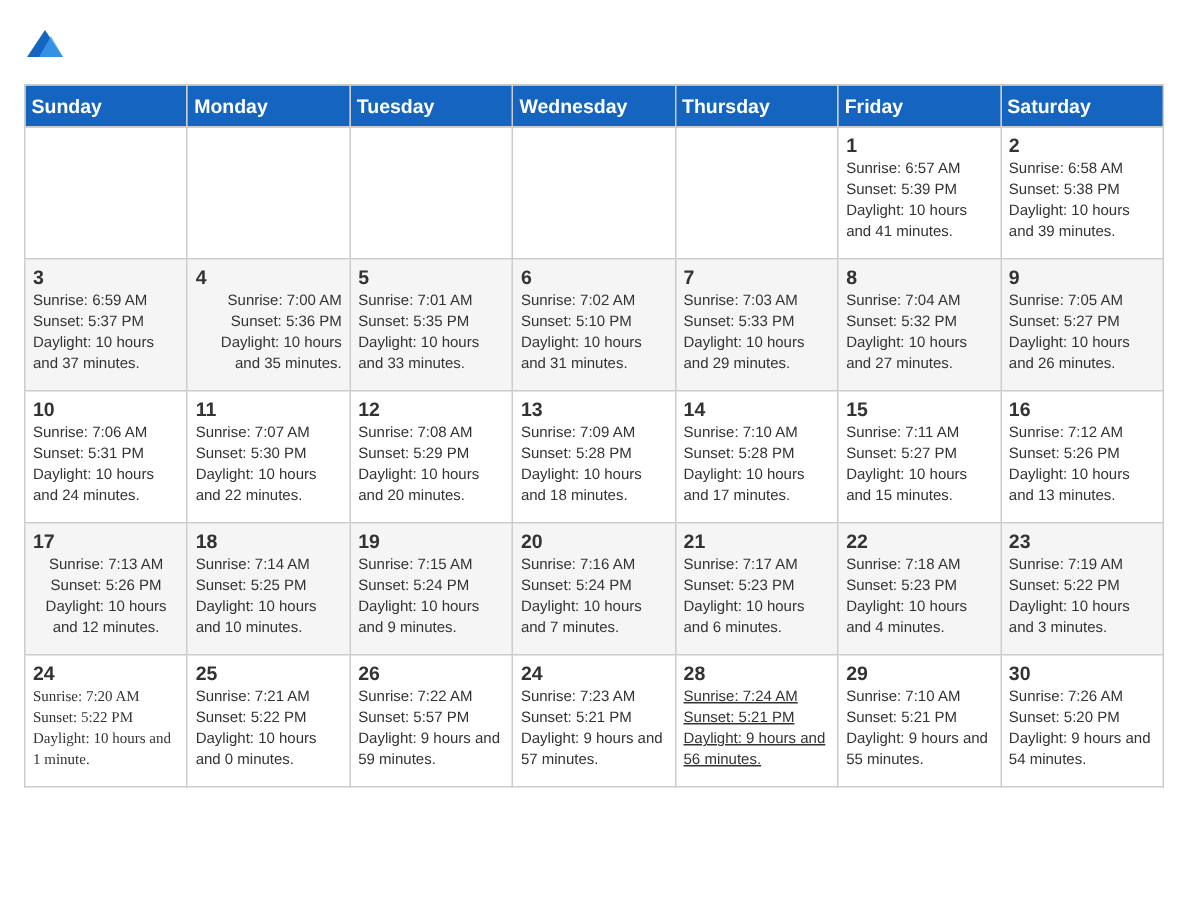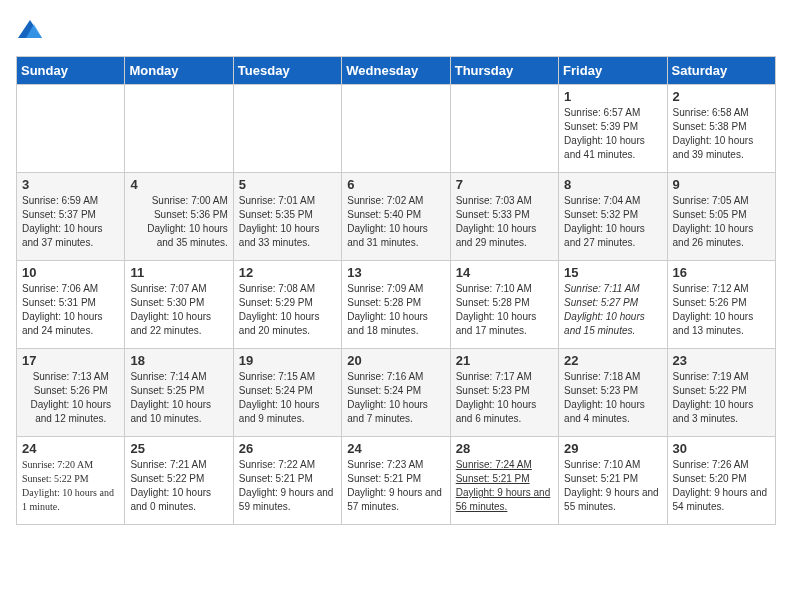--- a/index.html
+++ b/index.html
@@ -148,39 +148,39 @@
         </td>
         <td>
           <span class="day-number">5</span>
           <div class="day-info" style="white-space: pre-line;">Sunrise: 7:01 AM
 Sunset: 5:35 PM
 Daylight: 10 hours and 33 minutes.</div>
         </td>
         <td>
           <span class="day-number">6</span>
           <div class="day-info" style="white-space: pre-line;">Sunrise: 7:02 AM
-Sunset: 5:40 PM
+Sunset: 5:10 PM
 Daylight: 10 hours and 31 minutes.</div>
         </td>
         <td>
           <span class="day-number">7</span>
           <div class="day-info" style="white-space: pre-line;">Sunrise: 7:03 AM
 Sunset: 5:33 PM
 Daylight: 10 hours and 29 minutes.</div>
         </td>
         <td>
           <span class="day-number">8</span>
           <div class="day-info" style="white-space: pre-line;">Sunrise: 7:04 AM
 Sunset: 5:32 PM
 Daylight: 10 hours and 27 minutes.</div>
         </td>
         <td>
           <span class="day-number">9</span>
           <div class="day-info" style="white-space: pre-line;">Sunrise: 7:05 AM
-Sunset: 5:05 PM
+Sunset: 5:27 PM
 Daylight: 10 hours and 26 minutes.</div>
         </td>
       </tr>
       <tr>
         <td>
           <span class="day-number">10</span>
           <div class="day-info" style="white-space: pre-line;">Sunrise: 7:06 AM
 Sunset: 5:31 PM
 Daylight: 10 hours and 24 minutes.</div>
         </td>
@@ -203,21 +203,21 @@
 Daylight: 10 hours and 18 minutes.</div>
         </td>
         <td>
           <span class="day-number">14</span>
           <div class="day-info" style="white-space: pre-line;">Sunrise: 7:10 AM
 Sunset: 5:28 PM
 Daylight: 10 hours and 17 minutes.</div>
         </td>
         <td>
           <span class="day-number">15</span>
-          <div class="day-info" style="white-space: pre-line; font-style: italic;">Sunrise: 7:11 AM
+          <div class="day-info" style="white-space: pre-line;">Sunrise: 7:11 AM
 Sunset: 5:27 PM
 Daylight: 10 hours and 15 minutes.</div>
         </td>
         <td>
           <span class="day-number">16</span>
           <div class="day-info" style="white-space: pre-line;">Sunrise: 7:12 AM
 Sunset: 5:26 PM
 Daylight: 10 hours and 13 minutes.</div>
         </td>
       </tr>
@@ -274,21 +274,21 @@
         </td>
         <td>
           <span class="day-number">25</span>
           <div class="day-info" style="white-space: pre-line;">Sunrise: 7:21 AM
 Sunset: 5:22 PM
 Daylight: 10 hours and 0 minutes.</div>
         </td>
         <td>
           <span class="day-number">26</span>
           <div class="day-info" style="white-space: pre-line;">Sunrise: 7:22 AM
-Sunset: 5:21 PM
+Sunset: 5:57 PM
 Daylight: 9 hours and 59 minutes.</div>
         </td>
         <td>
           <span class="day-number">24</span>
           <div class="day-info" style="white-space: pre-line;">Sunrise: 7:23 AM
 Sunset: 5:21 PM
 Daylight: 9 hours and 57 minutes.</div>
         </td>
         <td>
           <span class="day-number">28</span>

